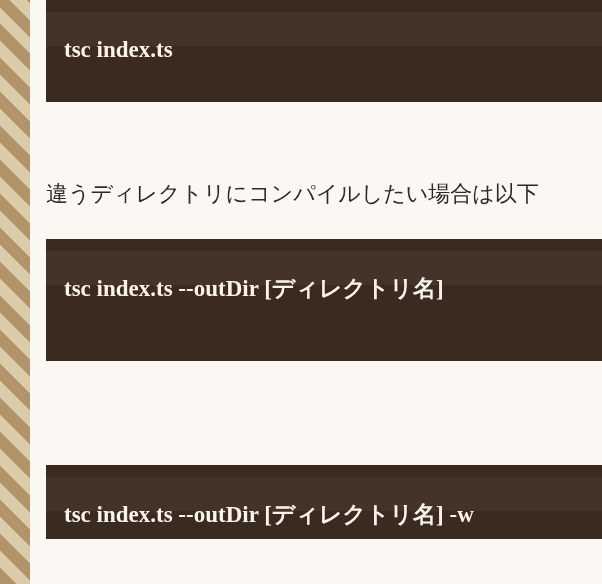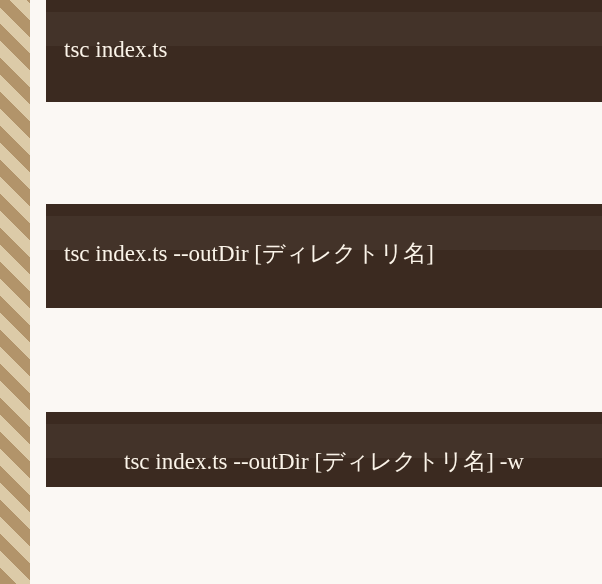--- a/index.html
+++ b/index.html
@@ -37,63 +37,65 @@
   .codeblock .hl {
     position: absolute;
     left: 0; right: 0;
     height: 34px;
     background: rgba(255,255,255,0.045);
     pointer-events: none;
   }
   .codeblock .code-text {
     position: relative;
     white-space: nowrap;
+    font-weight: bold;
   }
   .para {
     margin-left: 16px;
     font-size: 22px;
     line-height: 1.6;
     color: #2b2b2b;
     white-space: nowrap;
     overflow: hidden;
   }
 
   
   .block1 { padding-top: 32px; padding-bottom: 36px; }
   .block1 .hl { top: 12px; }
   .block1 .code-wrap { margin-top: 2px; }
 
   .gap1 { height: 74px; }
 
   .gap-after-para { height: 28px; }
 
-  .block2 { padding-top: 34px; padding-bottom: 38px; }
+  .block2 { padding-top: 34px; padding-bottom: 55px; }
   .block2 .hl { top: 12px; }
 
   .gap2 { height: 76px; }
 
-  .block3 { padding-top: 34px; padding-bottom: 8px; text-align: center; }
+  .block3 { padding-top: 34px; padding-bottom: 8px; }
   .block3 .hl { top: 12px; }
 </style>
 </head>
 <body>
 
 <div class="stripe-rail"></div>
 
 <div class="content">
 
   <div class="codeblock block1">
     <div class="hl"></div>
     <div class="code-wrap">
       <span class="code-text">tsc index.ts</span>
     </div>
   </div>
 
   <div class="gap1"></div>
 
+  <p class="para">違うディレクトリにコンパイルしたい場合は以下</p>
 
   <div class="gap-after-para"></div>
 
   <div class="codeblock block2">
     <div class="hl"></div>
     <span class="code-text">tsc index.ts --outDir [ディレクトリ名]</span>
   </div>
 
   <div class="gap2"></div>
 

